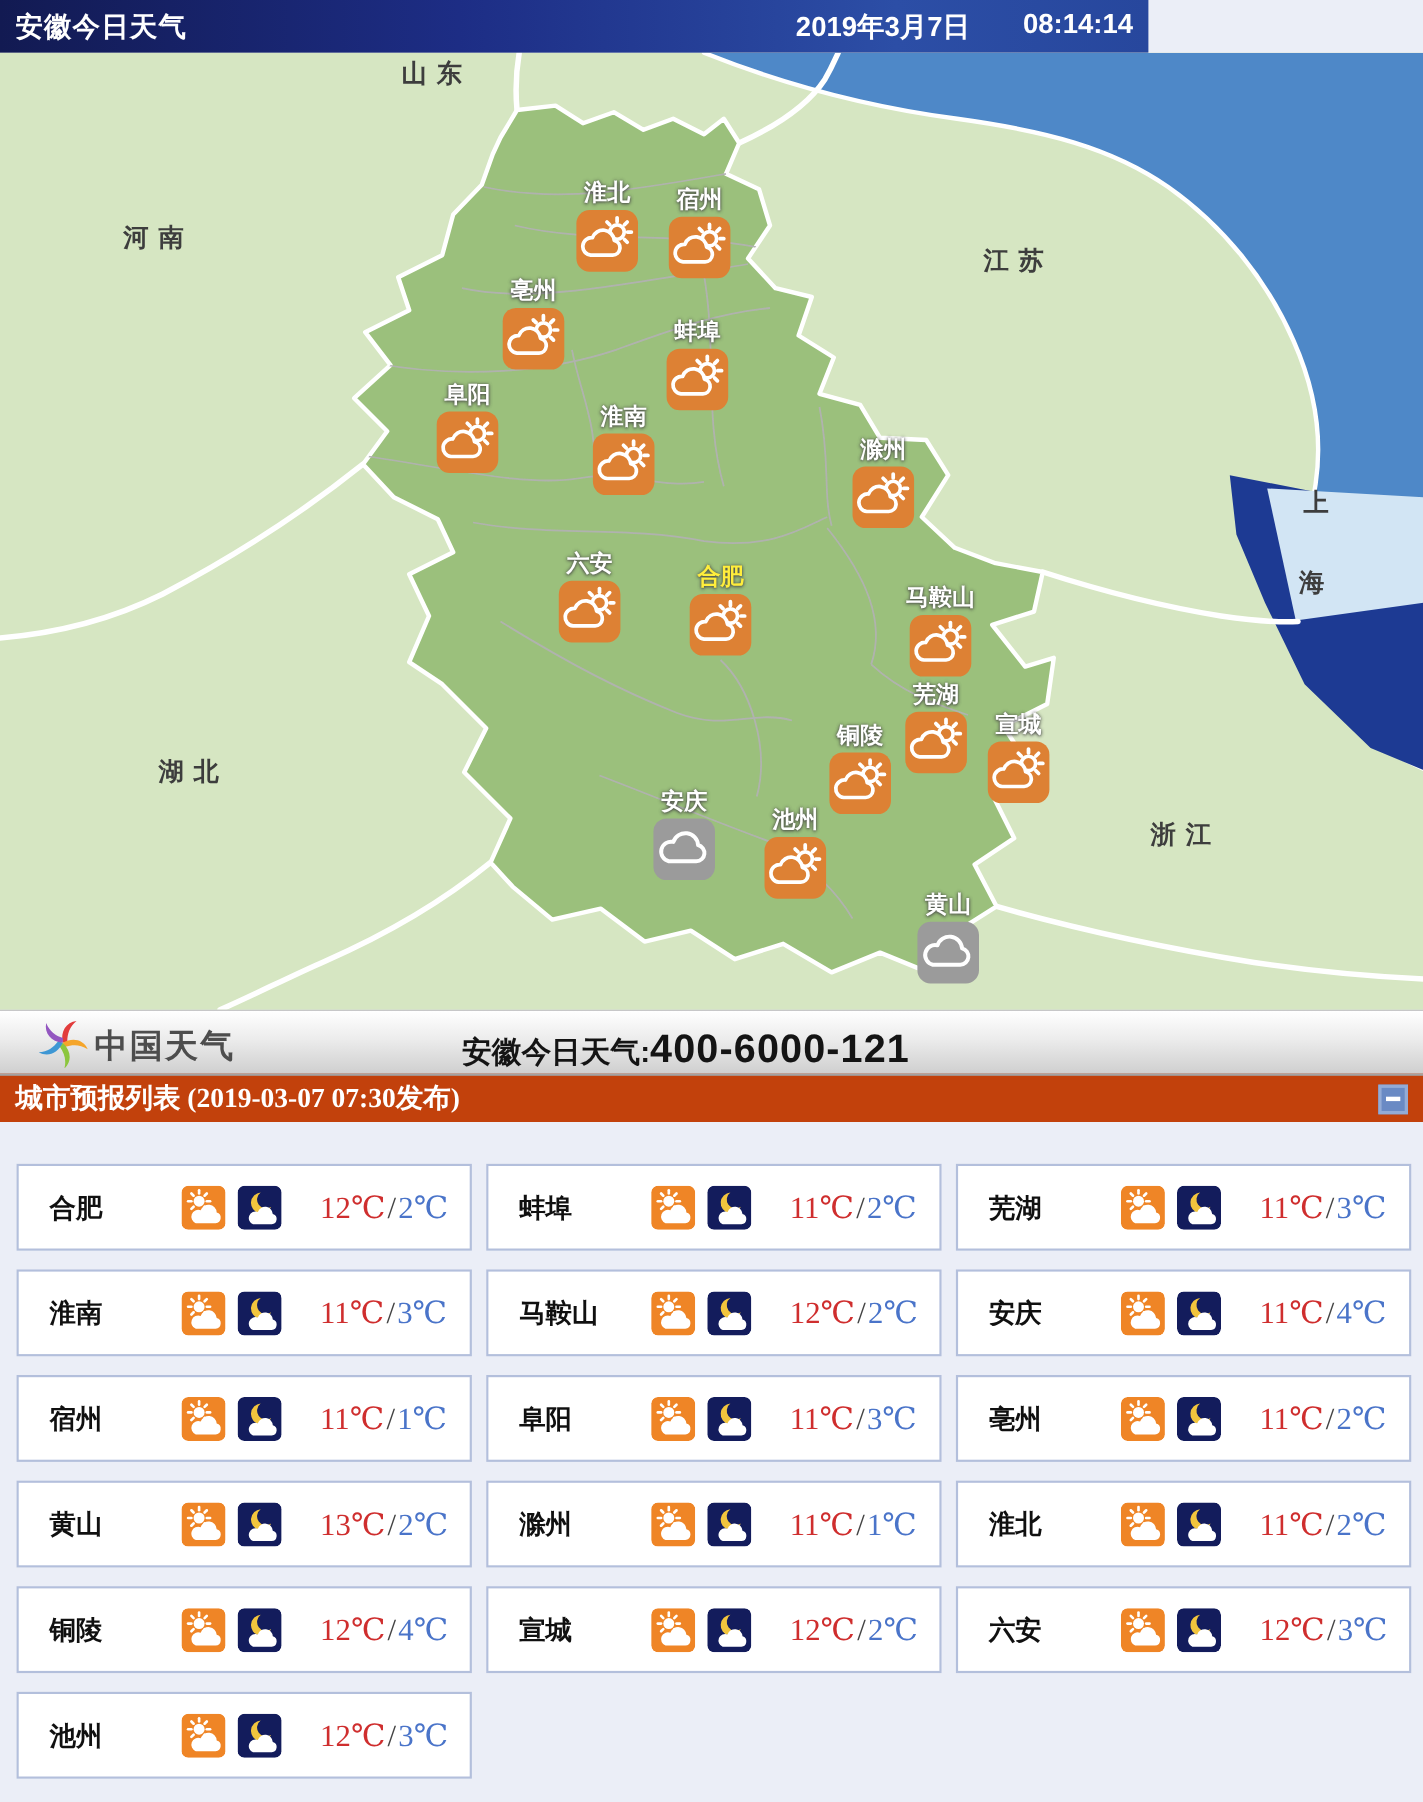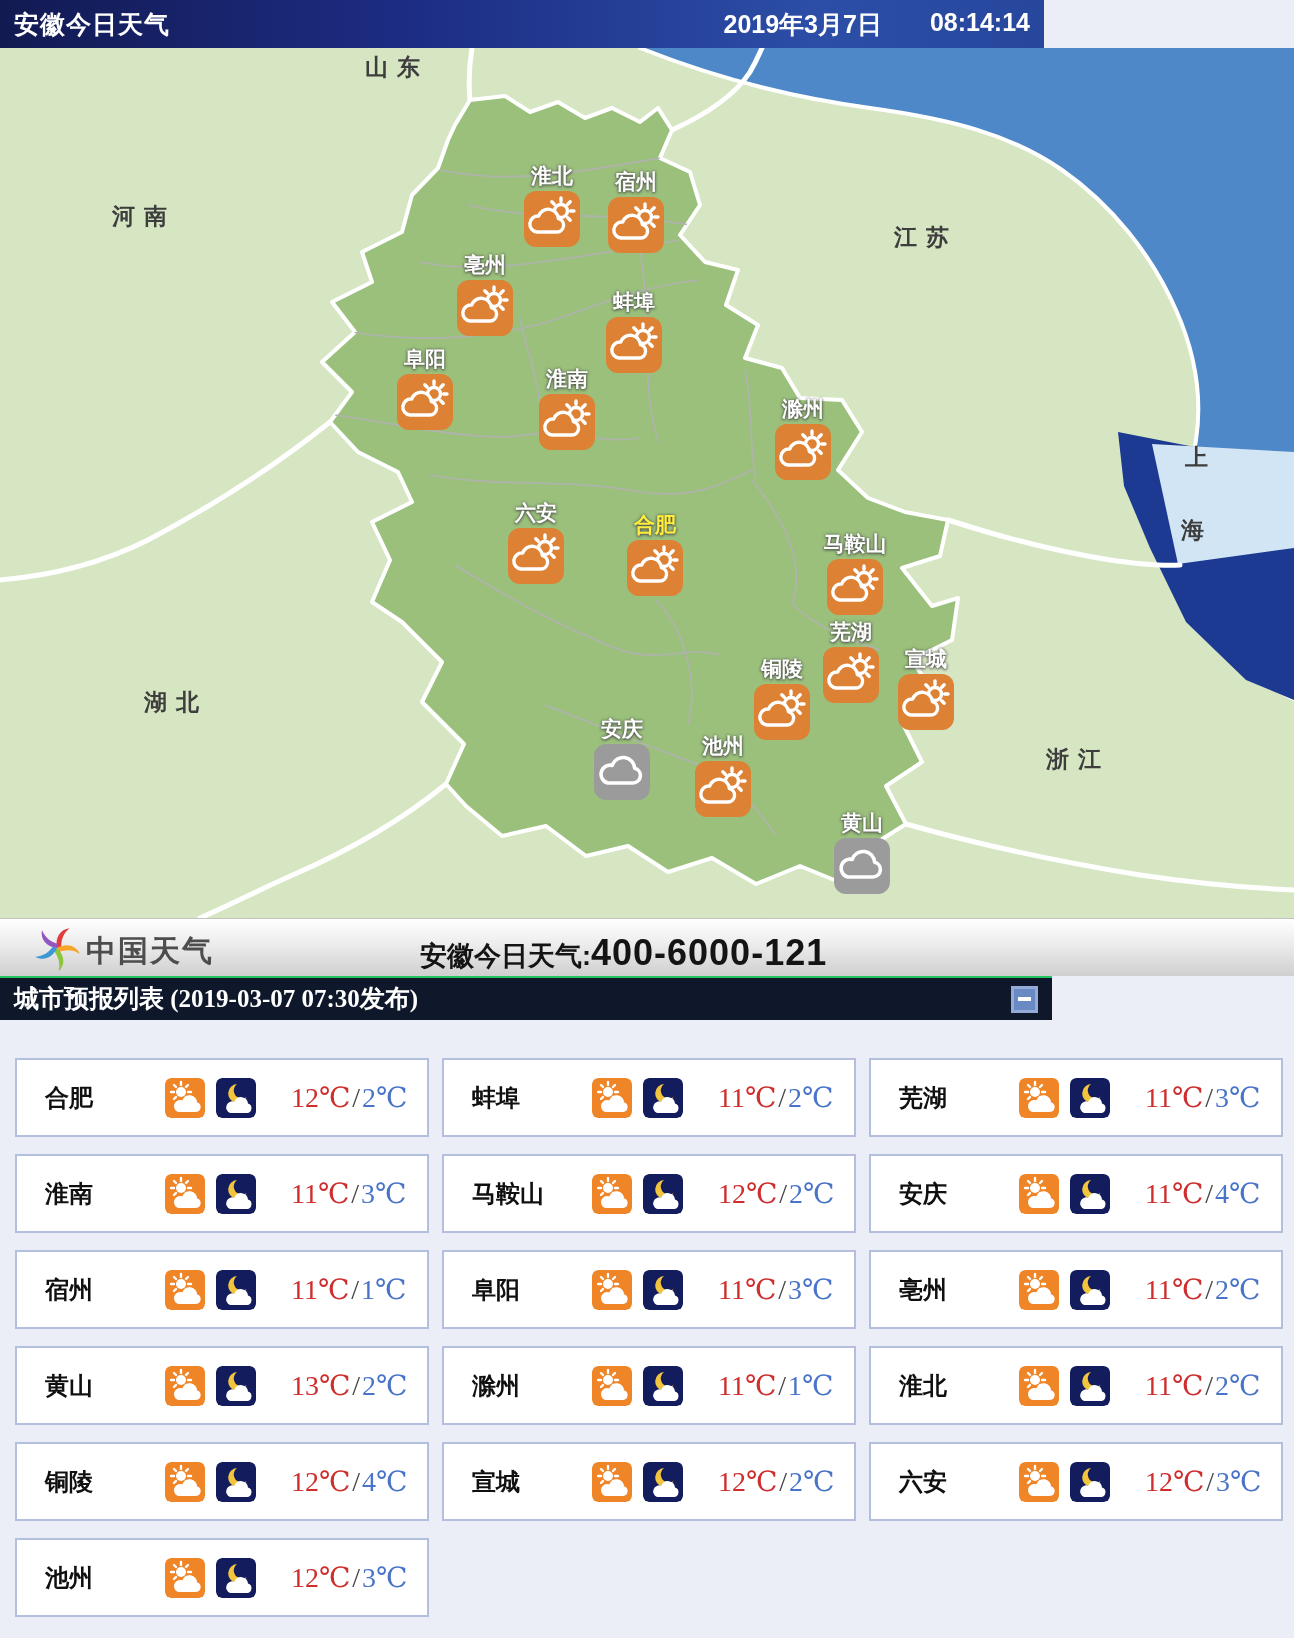--- a/index.html
+++ b/index.html
@@ -30,22 +30,22 @@
   #footer{position:absolute;left:0;top:918px;width:1294px;height:58px;box-sizing:border-box;
           background:linear-gradient(180deg,#ffffff 0%,#ececec 45%,#cfcfcf 100%);
           border-top:1px solid #c2c2c2;}
   #footer .logo{position:absolute;left:34px;top:6px;}
   #footer .brand{position:absolute;left:86px;top:12px;font-size:30px;font-weight:bold;color:#4d4d4d;letter-spacing:2px;}
   #footer .hotline{position:absolute;left:420px;top:13px;font-size:27px;font-weight:bold;color:#141414;}
   #footer .hotline .num{font-size:36px;letter-spacing:1px;}
   #footer .license{position:absolute;left:823px;top:19px;font-size:20px;color:#8f8f8f;}
 
   
-  #listbar{position:absolute;left:0;top:976px;width:1052px;height:44px;background:#0f172a;
-          border-top:2px solid #22c55e;box-sizing:border-box;}
+  #listbar{position:absolute;left:0;top:976px;width:1294px;height:44px;background:#c2410c;
+          border-top:2px solid #a3a3a3;box-sizing:border-box;}
   #listbar .bar-title{position:absolute;left:14px;top:0;line-height:42px;color:#fff;
           font-family:"Liberation Serif","DejaVu Serif",serif;font-size:25px;font-weight:bold;}
   #minimize-btn{position:absolute;right:14px;top:8px;width:27px;height:27px;box-sizing:border-box;
           background:#6a8ac4;border:3px solid #93abd6;cursor:pointer;}
   #minimize-btn .minus{position:absolute;left:4px;top:8px;width:13px;height:4px;background:#fff;}
 
   
   #cards{position:absolute;left:0;top:1020px;width:1294px;height:618px;box-sizing:border-box;
           background:#ebeef7;padding:38px 0 0 15px;}
   .grid{display:grid;grid-template-columns:repeat(3,414px);column-gap:13px;row-gap:17px;}

